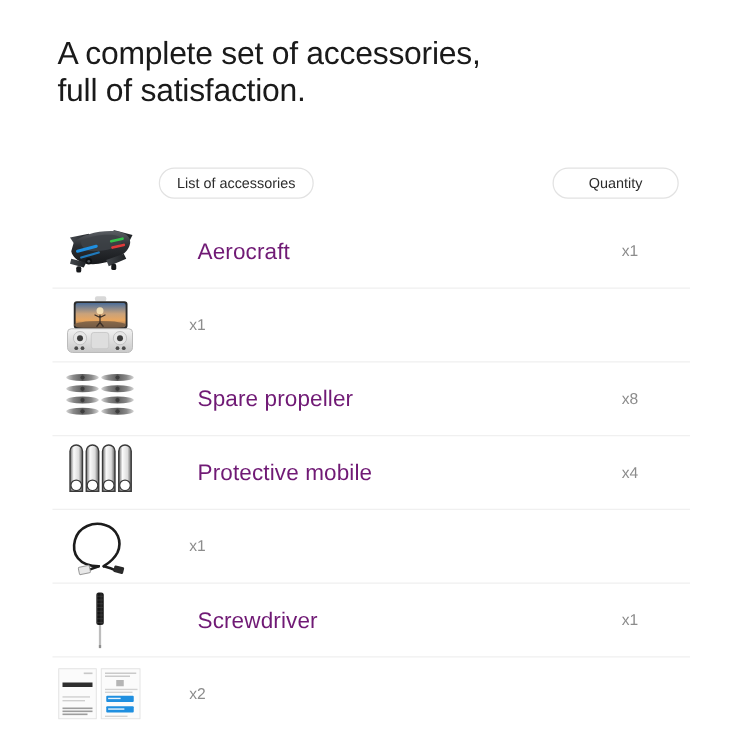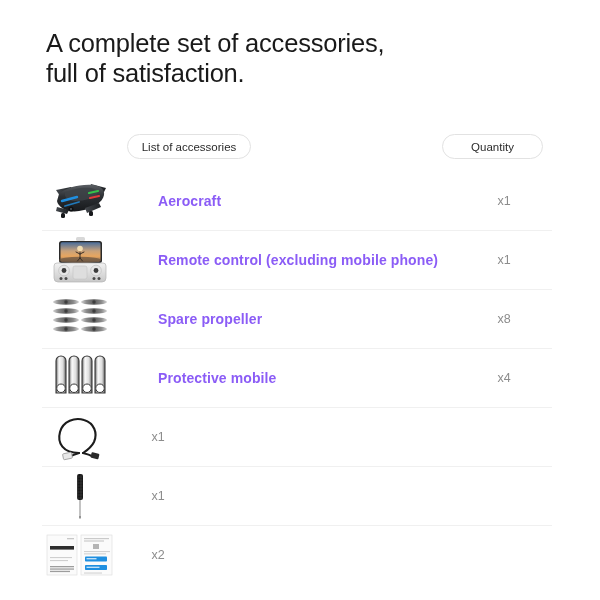--- a/index.html
+++ b/index.html
@@ -76,24 +76,23 @@
     height: 58px;
     flex: 0 0 76px;
     position: relative;
     display: flex;
     align-items: center;
     justify-content: center;
   }
   .cell-name {
     flex: 1 1 auto;
     padding-left: 40px;
-    font-size: 14px;
-    color: #8b5cf6;
+    font-size: 18px;
+    color: #701a75;
     letter-spacing: 0.1px;
-    font-weight: bold;
   }
   .cell-qty {
     flex: 0 0 80px;
     text-align: center;
     font-size: 12.5px;
     color: #8c8c8c;
     padding-right: 8px;
   }
 
   .thumb { display:block; }
@@ -187,21 +186,20 @@
         <circle cx="12" cy="35.5" r="2.4" fill="#3c3c3c"></circle>
         <circle cx="44" cy="35.5" r="5.3" fill="#e6e6e6" stroke="#bdbdbd" stroke-width="0.7"></circle>
         <circle cx="44" cy="35.5" r="2.4" fill="#3c3c3c"></circle>
 
         <circle cx="9" cy="43.5" r="1.5" fill="#4a4a4a"></circle>
         <circle cx="14" cy="43.5" r="1.5" fill="#4a4a4a"></circle>
         <circle cx="42" cy="43.5" r="1.5" fill="#4a4a4a"></circle>
         <circle cx="47" cy="43.5" r="1.5" fill="#4a4a4a"></circle>
       </svg>
     </div>
-    <div class="cell-name">Remote control (excluding mobile phone)</div>
     <div class="cell-qty">x1</div>
   </div>
 
   <div class="row">
     <div class="cell-img">
       <svg class="thumb" width="56" height="46" viewBox="0 0 56 46">
         <defs>
           <linearGradient id="prop" x1="0" y1="0" x2="1" y2="0">
             <stop offset="0" stop-color="#d4d4d4"></stop>
               <stop offset="0.22" stop-color="#8a8a8a"></stop>
@@ -305,20 +303,21 @@
           <line x1="12.4" y1="15" x2="17.6" y2="15"></line>
           <line x1="12.4" y1="18" x2="17.6" y2="18"></line>
           <line x1="12.4" y1="21" x2="17.6" y2="21"></line>
           <line x1="12.4" y1="24" x2="17.6" y2="24"></line>
           <line x1="12.4" y1="27" x2="17.6" y2="27"></line>
         </g>
         <rect x="14.1" y="29" width="1.8" height="18" fill="#bdbdbd"></rect>
         <rect x="14.1" y="45" width="1.8" height="2.5" fill="#8f8f8f"></rect>
       </svg>
     </div>
+    <div class="cell-name">Screwdriver</div>
     <div class="cell-qty">x1</div>
   </div>
 
   <div class="row">
     <div class="cell-img">
       <svg class="thumb" width="70" height="44" viewBox="0 0 70 44">
 
         <rect x="2" y="2" width="30" height="40" fill="#fbfbfb" stroke="#e0e0e0" stroke-width="0.7"></rect>
         <rect x="22" y="5" width="7" height="1.3" fill="#c8c8c8"></rect>
         <rect x="5" y="13" width="24" height="3.6" fill="#2e2e2e"></rect>

